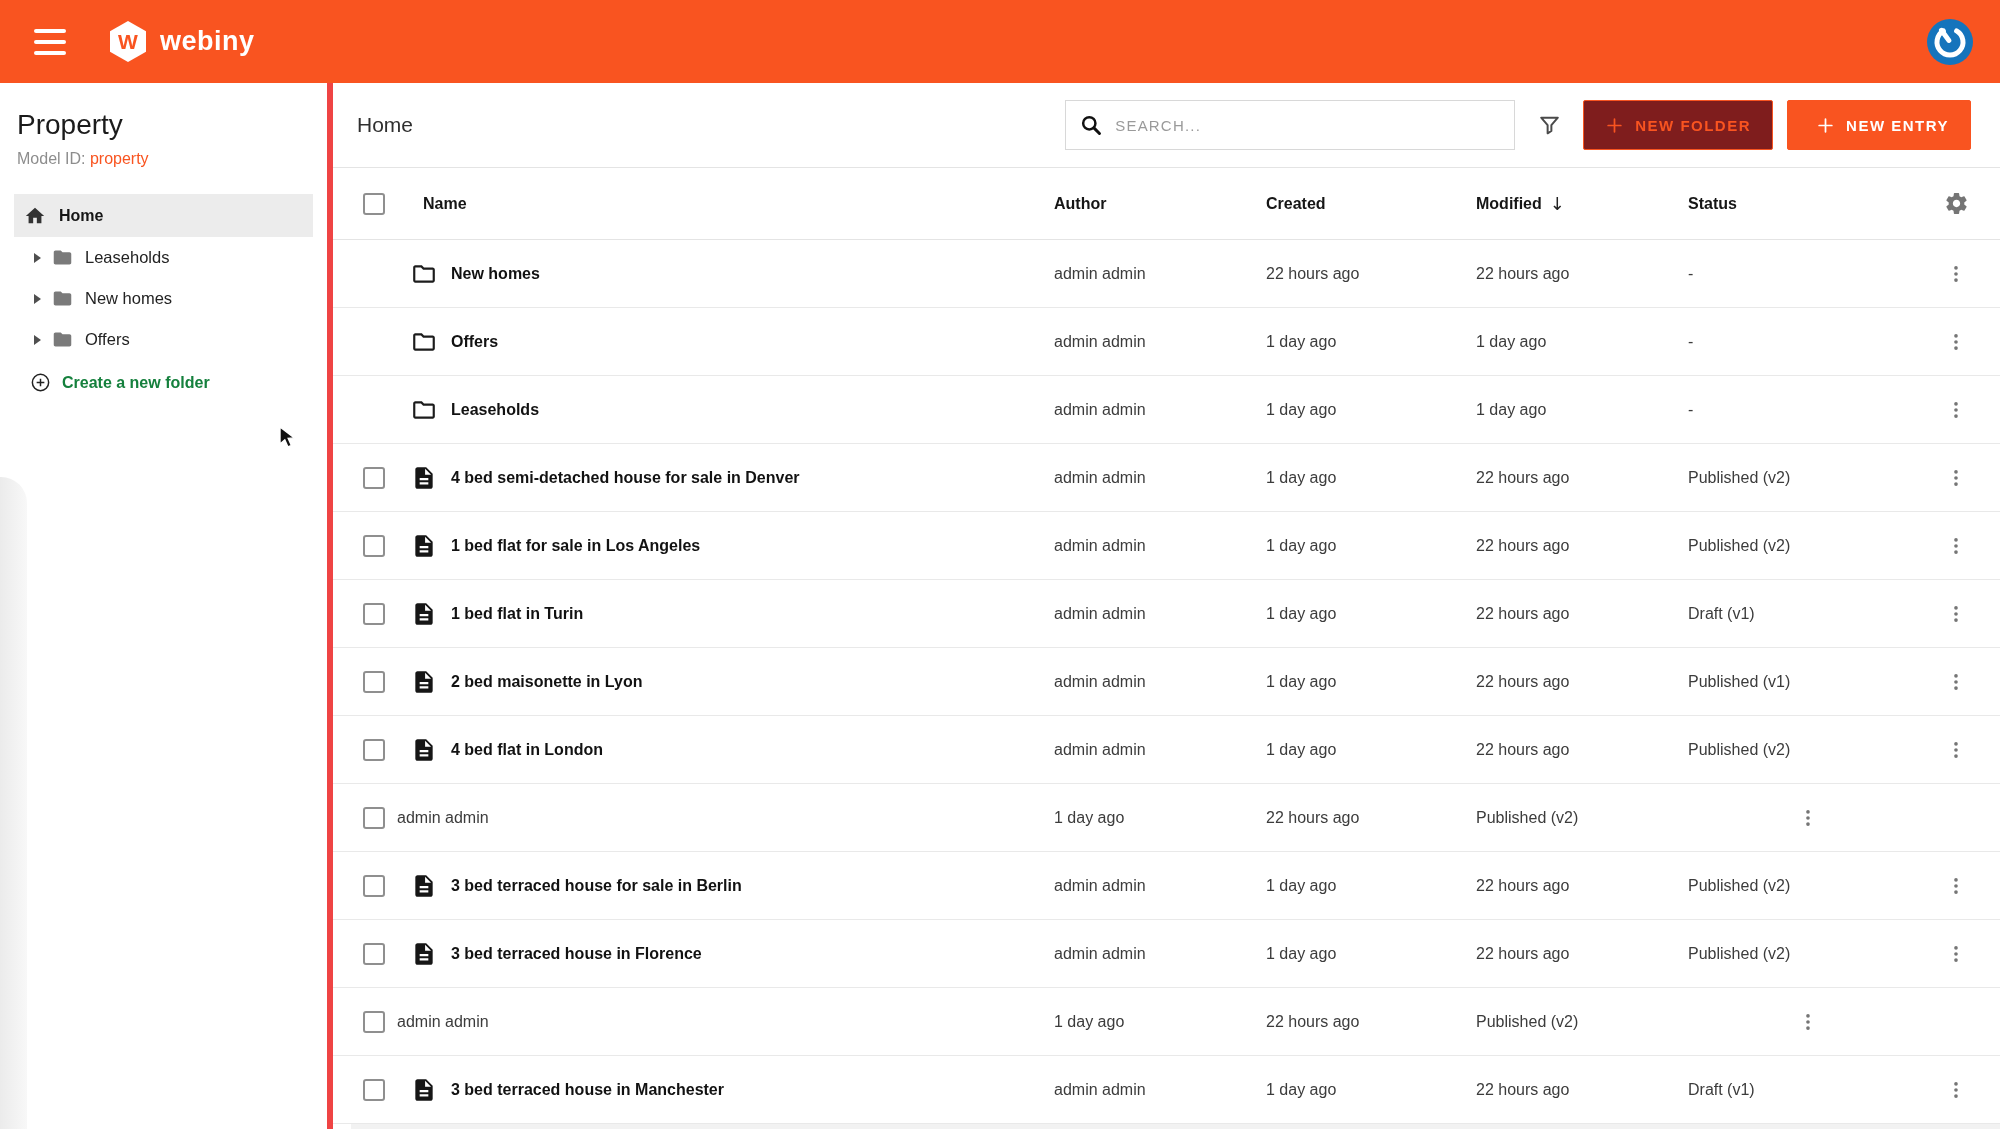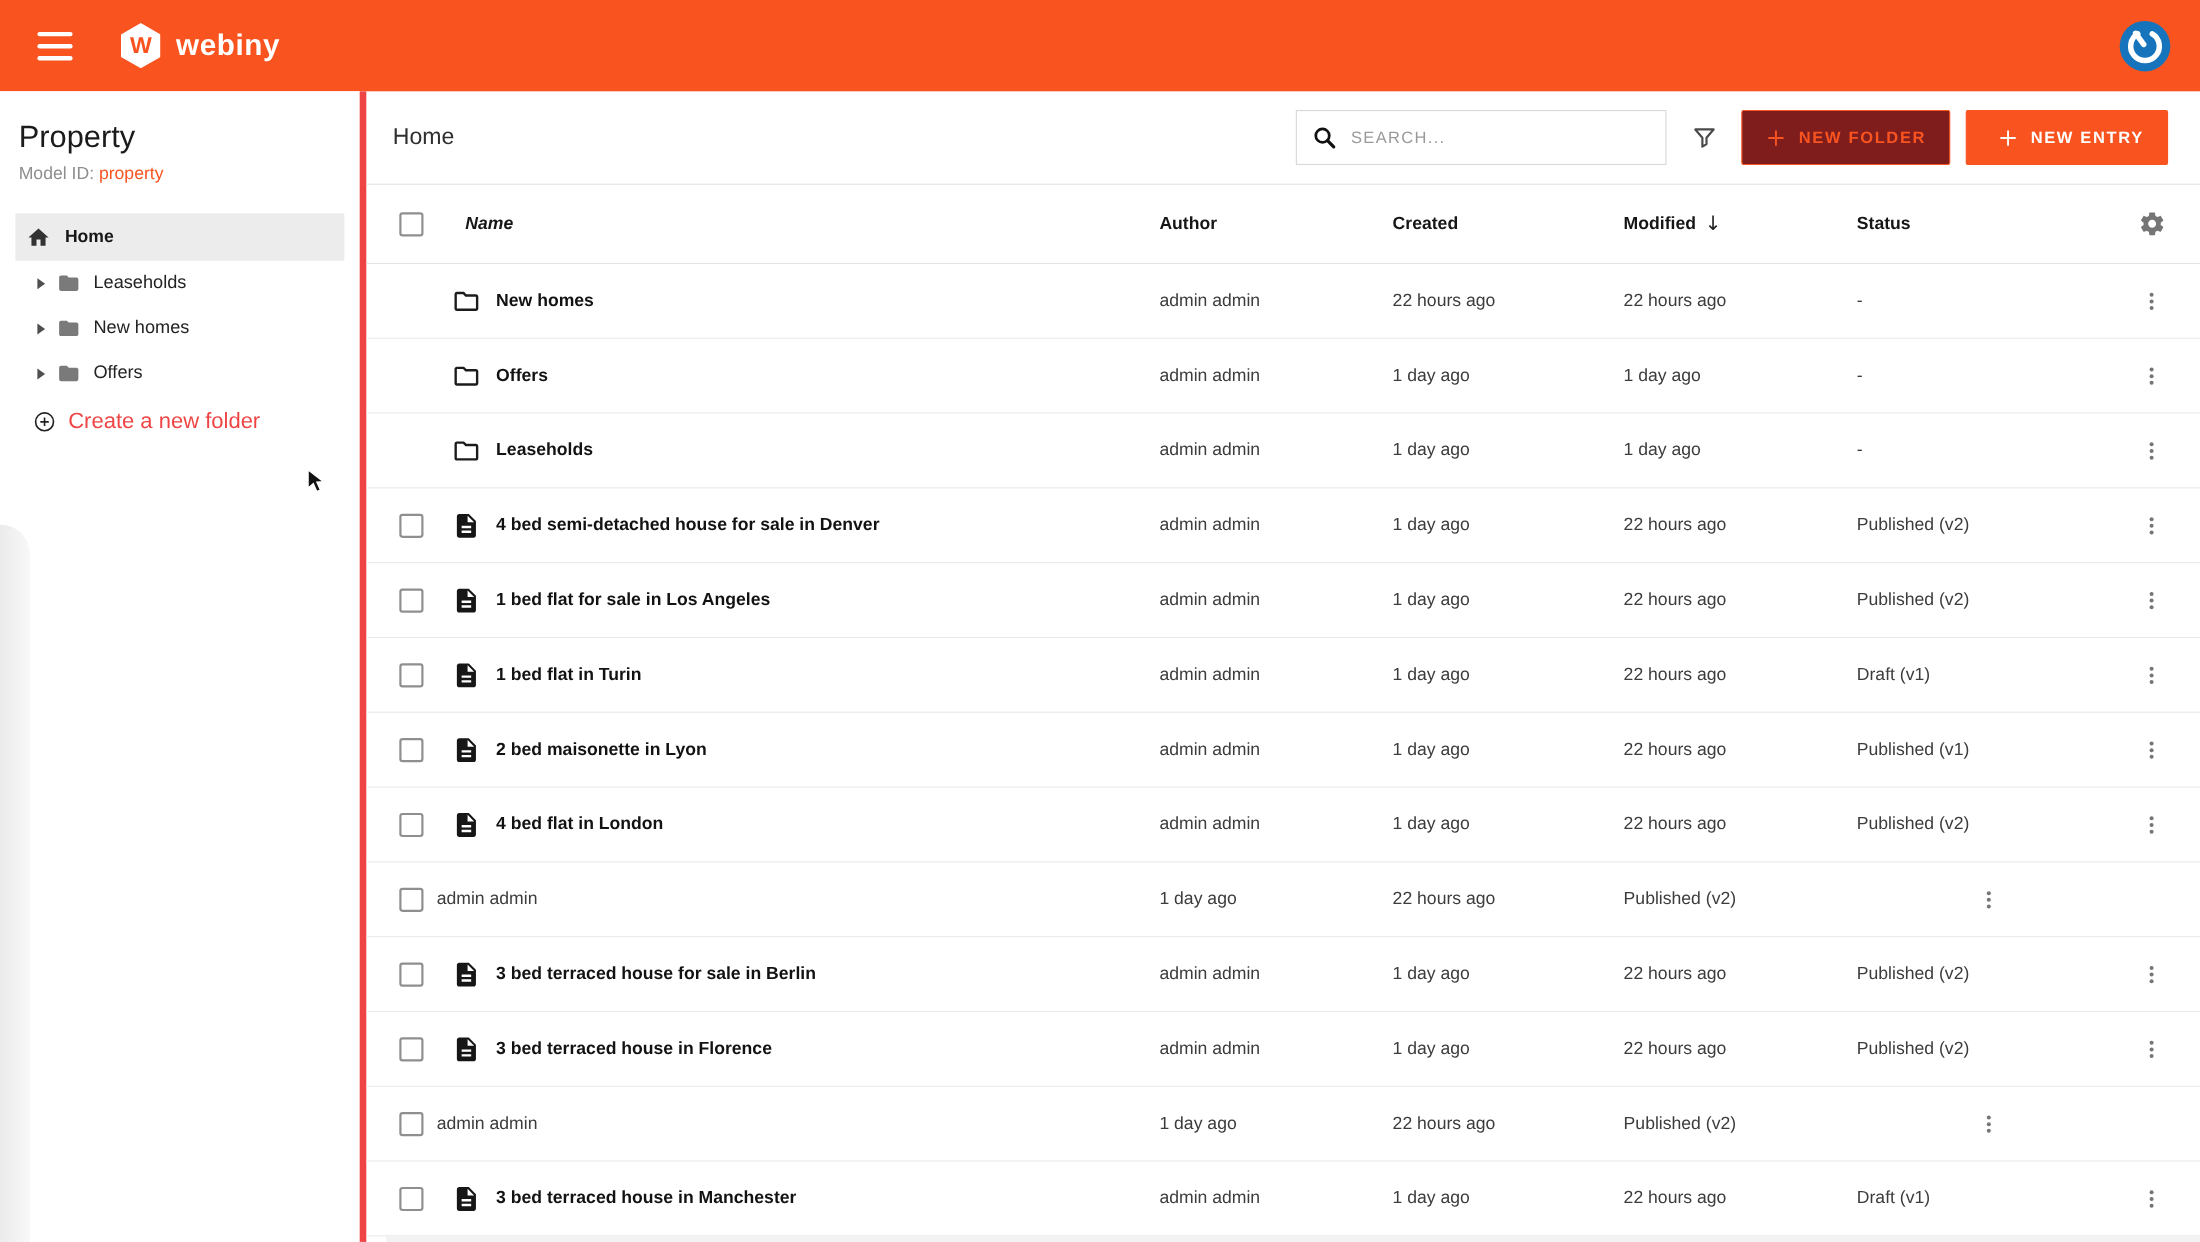--- a/index.html
+++ b/index.html
@@ -36,40 +36,40 @@
   .sb-title{font-size:28px;font-weight:500;color:#1b1b1b;padding-left:3px;}
   .sb-model{font-size:16px;color:var(--txt-muted);padding-left:3px;margin-top:9px;}
   .sb-model a{color:var(--accent);text-decoration:none;}
   .sb-nav{margin-top:26px;}
   .sb-home{display:flex;align-items:center;gap:13px;height:43px;background:#ececec;padding-left:10px;cursor:pointer;}
   .sb-home .label{font-size:16px;font-weight:bold;color:#161616;}
   .tree-item{display:flex;align-items:center;height:41px;padding-left:19px;cursor:pointer;}
   .tree-item .caret{width:9px;height:12px;margin-right:10px;flex:none;display:flex;align-items:center;}
   .tree-item .label{font-size:16.5px;color:#232323;margin-left:12px;}
   .sb-create{display:flex;align-items:center;gap:11px;margin-top:12px;padding-left:16px;background:none;border:none;cursor:pointer;}
-  .sb-create .label{font-size:20px;font-weight:400;color:#ef4444;}
+  .sb-create .label{font-size:16px;font-weight:700;color:#15803d;}
   .drawer-shadow{position:absolute;left:0;top:394px;bottom:0;width:27px;background:linear-gradient(to right,#ebebeb,#f8f8f8);border-top-right-radius:26px;}
 
   
   .main-header{height:85px;display:flex;align-items:center;border-bottom:1px solid var(--border);padding:0 29px 0 24px;}
   .page-title{font-size:21px;font-weight:500;color:#2f2f2f;}
   .header-right{margin-left:auto;display:flex;align-items:center;gap:14px;}
-  .searchbox{width:337px;height:50px;border:1px solid #d8d8d8;display:flex;align-items:center;padding:0 14px;gap:12px;background:#fff;}
+  .searchbox{width:450px;height:50px;border:1px solid #d8d8d8;display:flex;align-items:center;padding:0 14px;gap:12px;background:#fff;}
   .searchbox input{border:none;outline:none;flex:1;font-family:"Liberation Sans",sans-serif;font-size:15px;letter-spacing:1.2px;color:#333;}
   .searchbox input::placeholder{color:#9a9a9a;}
   .icon-btn{width:40px;height:40px;background:none;border:none;display:flex;align-items:center;justify-content:center;cursor:pointer;}
   .btn{height:50px;display:flex;align-items:center;gap:11px;padding:0 21px;font-family:"Liberation Sans",sans-serif;font-size:15px;font-weight:600;letter-spacing:1.5px;border-radius:2px;cursor:pointer;}
   .btn-outline{background:#7f1d1d;border:1px solid var(--accent);color:var(--accent);}
   .btn-filled{background:var(--accent);border:1px solid var(--accent);color:#fff;padding-left:28px;}
 
   
   .grid{display:grid;grid-template-columns:48px 1fr 212px 210px 212px 240px 56px;align-items:center;padding:0 16px;}
   .thead{height:72px;border-bottom:1px solid var(--border);}
   .th{font-size:16px;font-weight:600;color:#161616;}
-  .th-name{margin-left:26px;font-style:italic;}
+  .th-name{margin-left:26px;}
   .sort{display:inline-flex;align-items:center;gap:8px;cursor:pointer;}
   .sort .arrow{font-family:"DejaVu Sans",sans-serif;font-size:18px;font-weight:400;color:#222;}
   .row{height:68px;border-bottom:1px solid var(--row-border);cursor:pointer;}
   .checkbox{width:22px;height:22px;border:2px solid #8f8f8f;border-radius:3px;background:#fff;margin-left:14px;cursor:pointer;}
   .namecell{display:flex;align-items:center;padding-left:14px;min-width:0;}
   .namecell .label{margin-left:14px;font-size:16px;font-weight:600;color:var(--txt-primary);white-space:nowrap;overflow:hidden;text-overflow:ellipsis;}
   .cell{font-size:16px;color:var(--txt-secondary);}
   .kebab{background:none;border:none;cursor:pointer;justify-self:center;display:flex;align-items:center;justify-content:center;width:36px;height:36px;}
   .gear{justify-self:center;}
   .bottom-strip{flex:1;margin-left:18px;background:#f2f2f2;}

